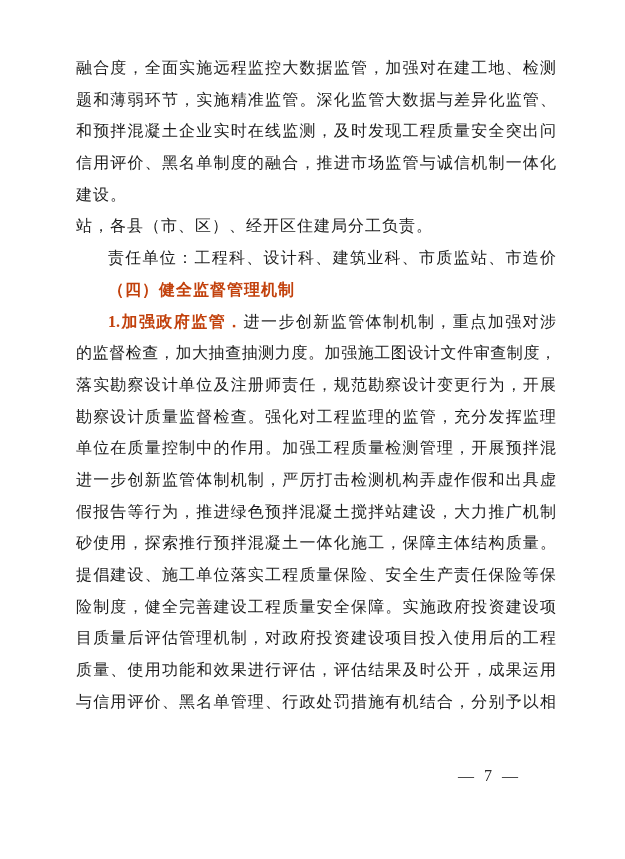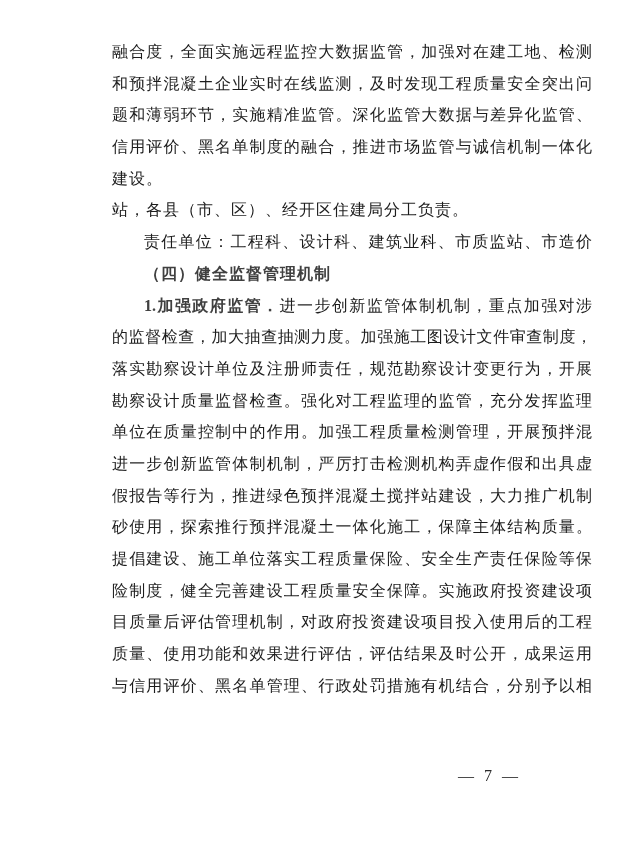--- a/index.html
+++ b/index.html
@@ -11,23 +11,22 @@
     position: relative;
     width: 625px;
     height: 859px;
     background: #ffffff;
     overflow: hidden;
     font-family: "Liberation Serif", "DejaVu Serif", serif;
   }
   .doc-body {
     position: absolute;
     left: 76px;
-    top: 36px;
+    top: 52px;
     width: 480px;
-    margin-left: 36px;
   }
   .line {
     height: 31.7px;
     line-height: 31.7px;
     font-size: 16px;
     color: #1d1d1d;
     white-space: nowrap;
     text-align: justify;
     text-align-last: justify;
     text-justify: inter-character;
@@ -35,40 +34,40 @@
   .line.short {
     text-align: right;
     text-align-last: left;
     letter-spacing: 1px;
   }
   .line.indent {
     text-indent: 2em;
   }
   .seg.bold {
     font-weight: 700;
-    color: #404040;
+    color: #c2410c;
   }
   .page-footer {
     position: absolute;
     top: 766px;
     right: 104px;
     font-size: 16px;
     line-height: 20px;
     color: #2a2a2a;
     letter-spacing: 3px;
   }
 </style>
 </head>
 <body>
 
 <div class="page">
   <div class="doc-body">
       <div class="line"><span class="seg">融合度，全面实施远程监控大数据监管，加强对在建工地、检测</span></div>
+      <div class="line"><span class="seg">题和薄弱环节，实施精准监管。深化监管大数据与差异化监管、</span></div>
       <div class="line"><span class="seg">和预拌混凝土企业实时在线监测，及时发现工程质量安全突出问</span></div>
-      <div class="line"><span class="seg">题和薄弱环节，实施精准监管。深化监管大数据与差异化监管、</span></div>
       <div class="line"><span class="seg">信用评价、黑名单制度的融合，推进市场监管与诚信机制一体化</span></div>
       <div class="line short"><span class="seg">建设。</span></div>
       <div class="line short"><span class="seg">站，各县（市、区）、经开区住建局分工负责。</span></div>
       <div class="line indent"><span class="seg">责任单位：工程科、设计科、建筑业科、市质监站、市造价</span></div>
       <div class="line indent short"><span class="seg bold">（四）健全监督管理机制</span></div>
       <div class="line indent"><span class="seg bold">1.加强政府监管．</span><span class="seg">进一步创新监管体制机制，重点加强对涉</span></div>
       <div class="line"><span class="seg">的监督检查，加大抽查抽测力度。加强施工图设计文件审查制度，</span></div>
       <div class="line"><span class="seg">落实勘察设计单位及注册师责任，规范勘察设计变更行为，开展</span></div>
       <div class="line"><span class="seg">勘察设计质量监督检查。强化对工程监理的监管，充分发挥监理</span></div>
       <div class="line"><span class="seg">单位在质量控制中的作用。加强工程质量检测管理，开展预拌混</span></div>

